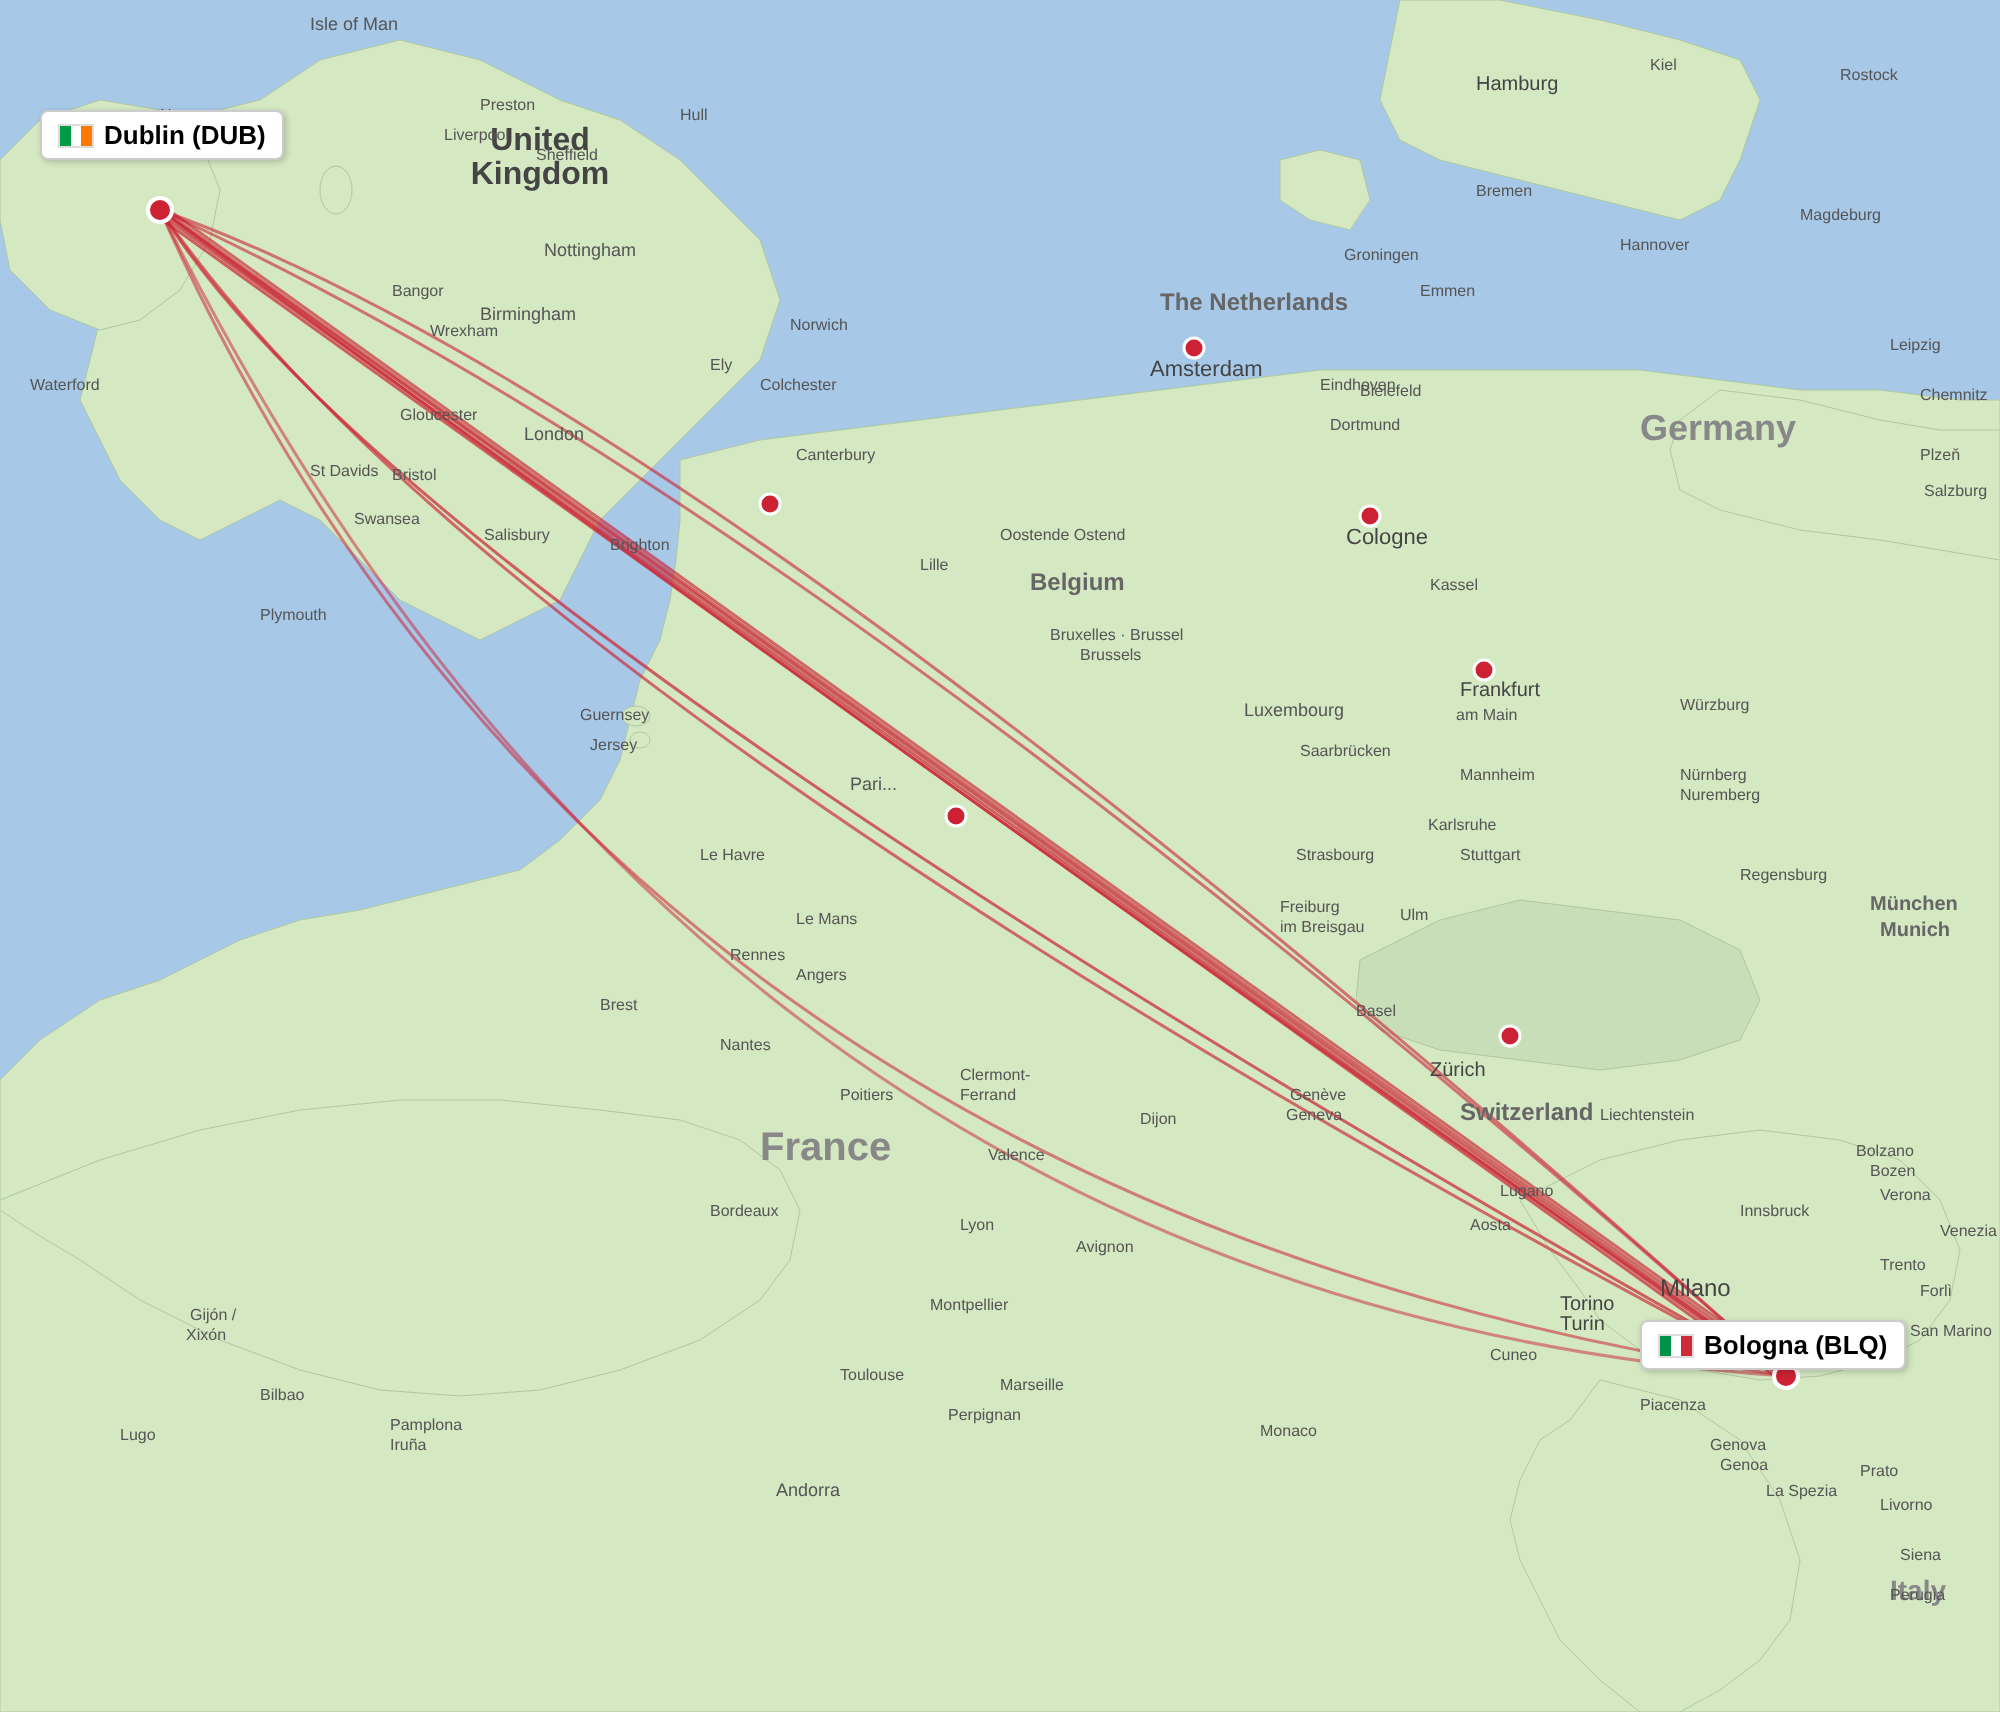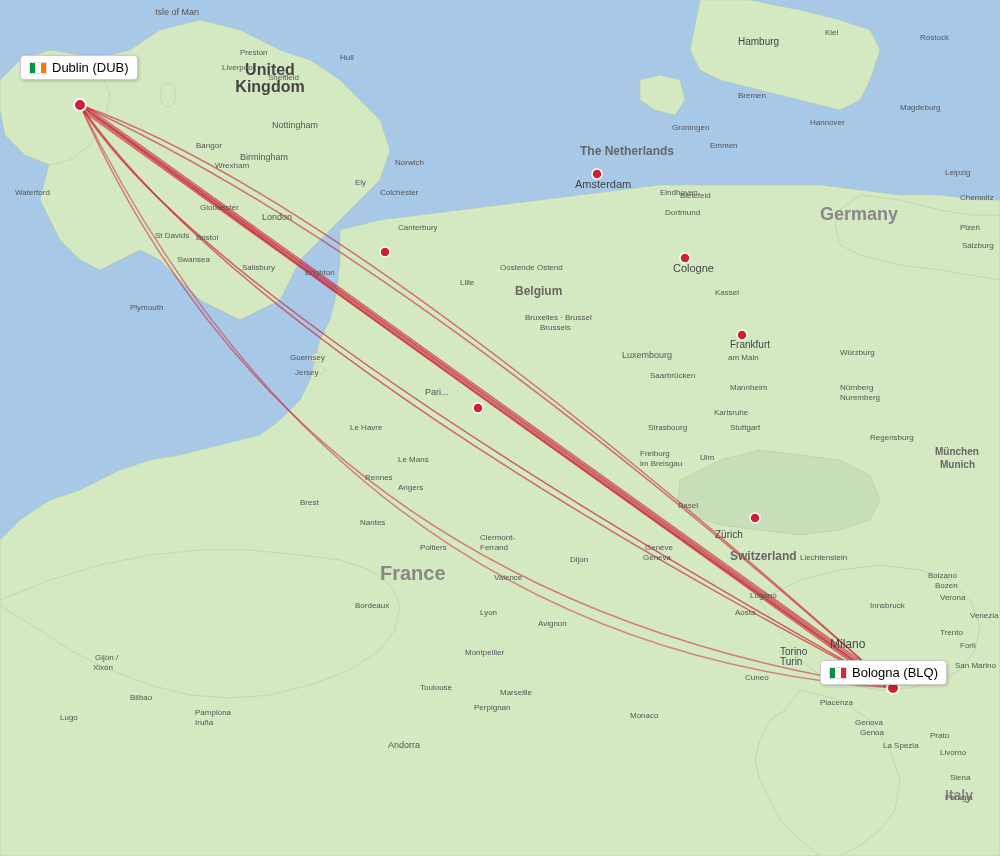--- a/index.html
+++ b/index.html
@@ -19,21 +19,21 @@
       width: 100%; height: 100%;
     }
 
     .airport-label {
       position: absolute;
       background: white;
       border: 1px solid #ccc;
       border-radius: 4px;
       padding: 4px 8px;
       font-size: 13px;
-      font-weight: normal;
+      font-weight: bold;
       display: flex;
       align-items: center;
       gap: 5px;
       white-space: nowrap;
       box-shadow: 1px 1px 3px rgba(0,0,0,0.2);
       z-index: 10;
     }
 
     .flag-ie {
       display: inline-block;

